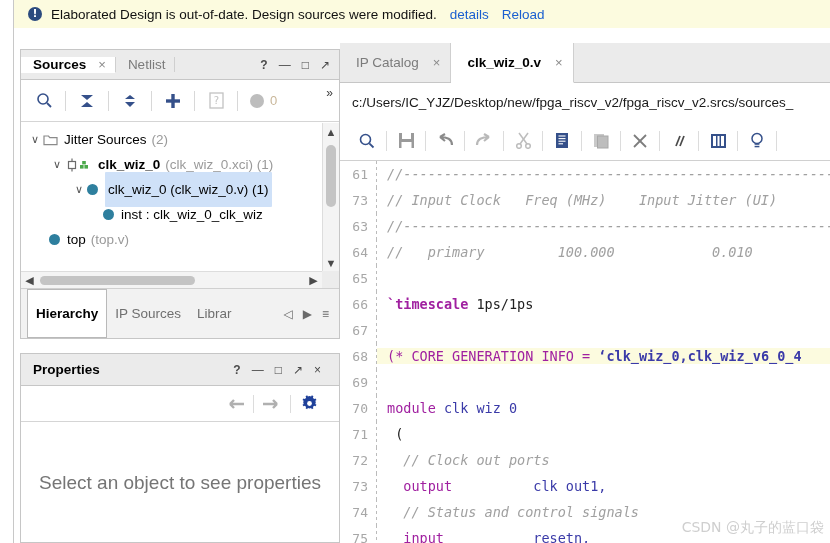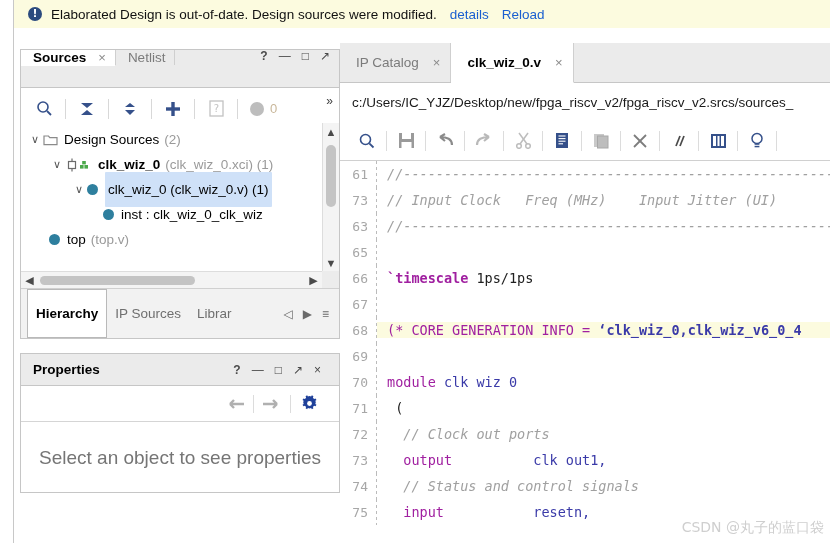--- a/index.html
+++ b/index.html
@@ -48,23 +48,23 @@
     background: #ffffff;
   }
 
   
   .panel-sources {
     position: absolute; left: 6px; top: 6px; width: 320px; height: 290px;
     background: #ffffff;
     border: 1px solid #c6c6c6;
   }
   .tabstrip {
-    position: relative; height: 38px; background: #ebebeb;
+    position: relative; height: 30px; background: #ebebeb;
     border-bottom: 1px solid #c6c6c6;
-    display: flex; align-items: flex-start;
+    display: flex; align-items: center;
   }
   .tab {
     display: flex; align-items: center; padding: 0 9px 0 12px;
     font-size: 13.5px; color: #7b7b7b;
     background: #ebebeb;
     border-right: 1px solid #cfcfcf;
     cursor: pointer;
   }
   .tab.active {
     background: #ffffff; color: #000000; font-weight: bold;
@@ -158,21 +158,21 @@
     white-space: nowrap;
   }
   .sub-tab.active {
     color:#000; font-weight:bold; background:#ffffff;
     border:1px solid #b9b9b9;
   }
   .sub-tab-nav { margin-left:auto; display:flex; align-items:center; gap:10px; padding-right:4px; color:#6a6a6a; font-size:12px; }
 
   
   .panel-props {
-    position: absolute; left: 6px; top: 310px; width: 320px; height: 140px;
+    position: absolute; left: 6px; top: 310px; width: 320px; height: 190px;
     background: #ffffff; border: 1px solid #c6c6c6;
   }
   .props-head {
     height: 32px; background: #ebebeb; display:flex; align-items:center;
     padding: 0 9px 0 12px; border-bottom: 1px solid #c6c6c6;
   }
   .props-title { font-weight: bold; font-size: 13.5px; color: #000; }
   .props-toolbar {
     height: 36px; background:#ffffff; display:flex; align-items:center;
     justify-content: flex-end; padding-right: 12px; gap: 0;
@@ -330,21 +330,21 @@
       <div class="tree-wrap">
         <div class="tree">
 
           <div class="trow">
             <span class="caret">∨</span>
             <span class="ic-folder">
               <svg width="15" height="12" viewBox="0 0 15 12">
                   <path d="M1 2 h4.5 l1.3 1.6 H14 v7 H1 z" fill="none" stroke="#8a8a8a" stroke-width="1.2"></path>
                 </svg>
             </span>
-            <span class="t-main">Design Sources</span>
+            <span class="t-main">Jitter Sources</span>
             <span class="t-dim" style="margin-left:5px;">(2)</span>
           </div>
 
           <div class="trow" style="padding-left:28px;">
             <span class="caret">∨</span>
             <span style="margin-right:5px;">
               <svg width="28" height="14" viewBox="0 0 28 14">
                 <rect x="3.5" y="3.5" width="7" height="7" fill="none" stroke="#6b6b6b" stroke-width="1.2"></rect>
                 <line x1="7" y1="0.5" x2="7" y2="3.5" stroke="#6b6b6b" stroke-width="1.2"></line>
                 <line x1="7" y1="10.5" x2="7" y2="13.5" stroke="#6b6b6b" stroke-width="1.2"></line>
@@ -556,20 +556,25 @@
           <div class="gutter">73</div>
           <div class="gutter-sep"></div>
           <div class="code-text"><span class="cm">// Input Clock   Freq (MHz)    Input Jitter (UI)</span></div>
         </div>
         <div class="code-row">
           <div class="gutter">63</div>
           <div class="gutter-sep"></div>
           <div class="code-text"><span class="cm">//--------------------------------------------------------</span></div>
         </div>
         <div class="code-row">
+          <div class="gutter">64</div>
+          <div class="gutter-sep"></div>
+          <div class="code-text"><span class="cm">// __primary_________100.000____________0.010</span></div>
+        </div>
+        <div class="code-row">
           <div class="gutter">65</div>
           <div class="gutter-sep"></div>
           <div class="code-text"></div>
         </div>
         <div class="code-row">
           <div class="gutter">66</div>
           <div class="gutter-sep"></div>
           <div class="code-text"><span class="kw bl">`timescale</span><span class="pl"> 1ps/1ps</span></div>
         </div>
         <div class="code-row">

